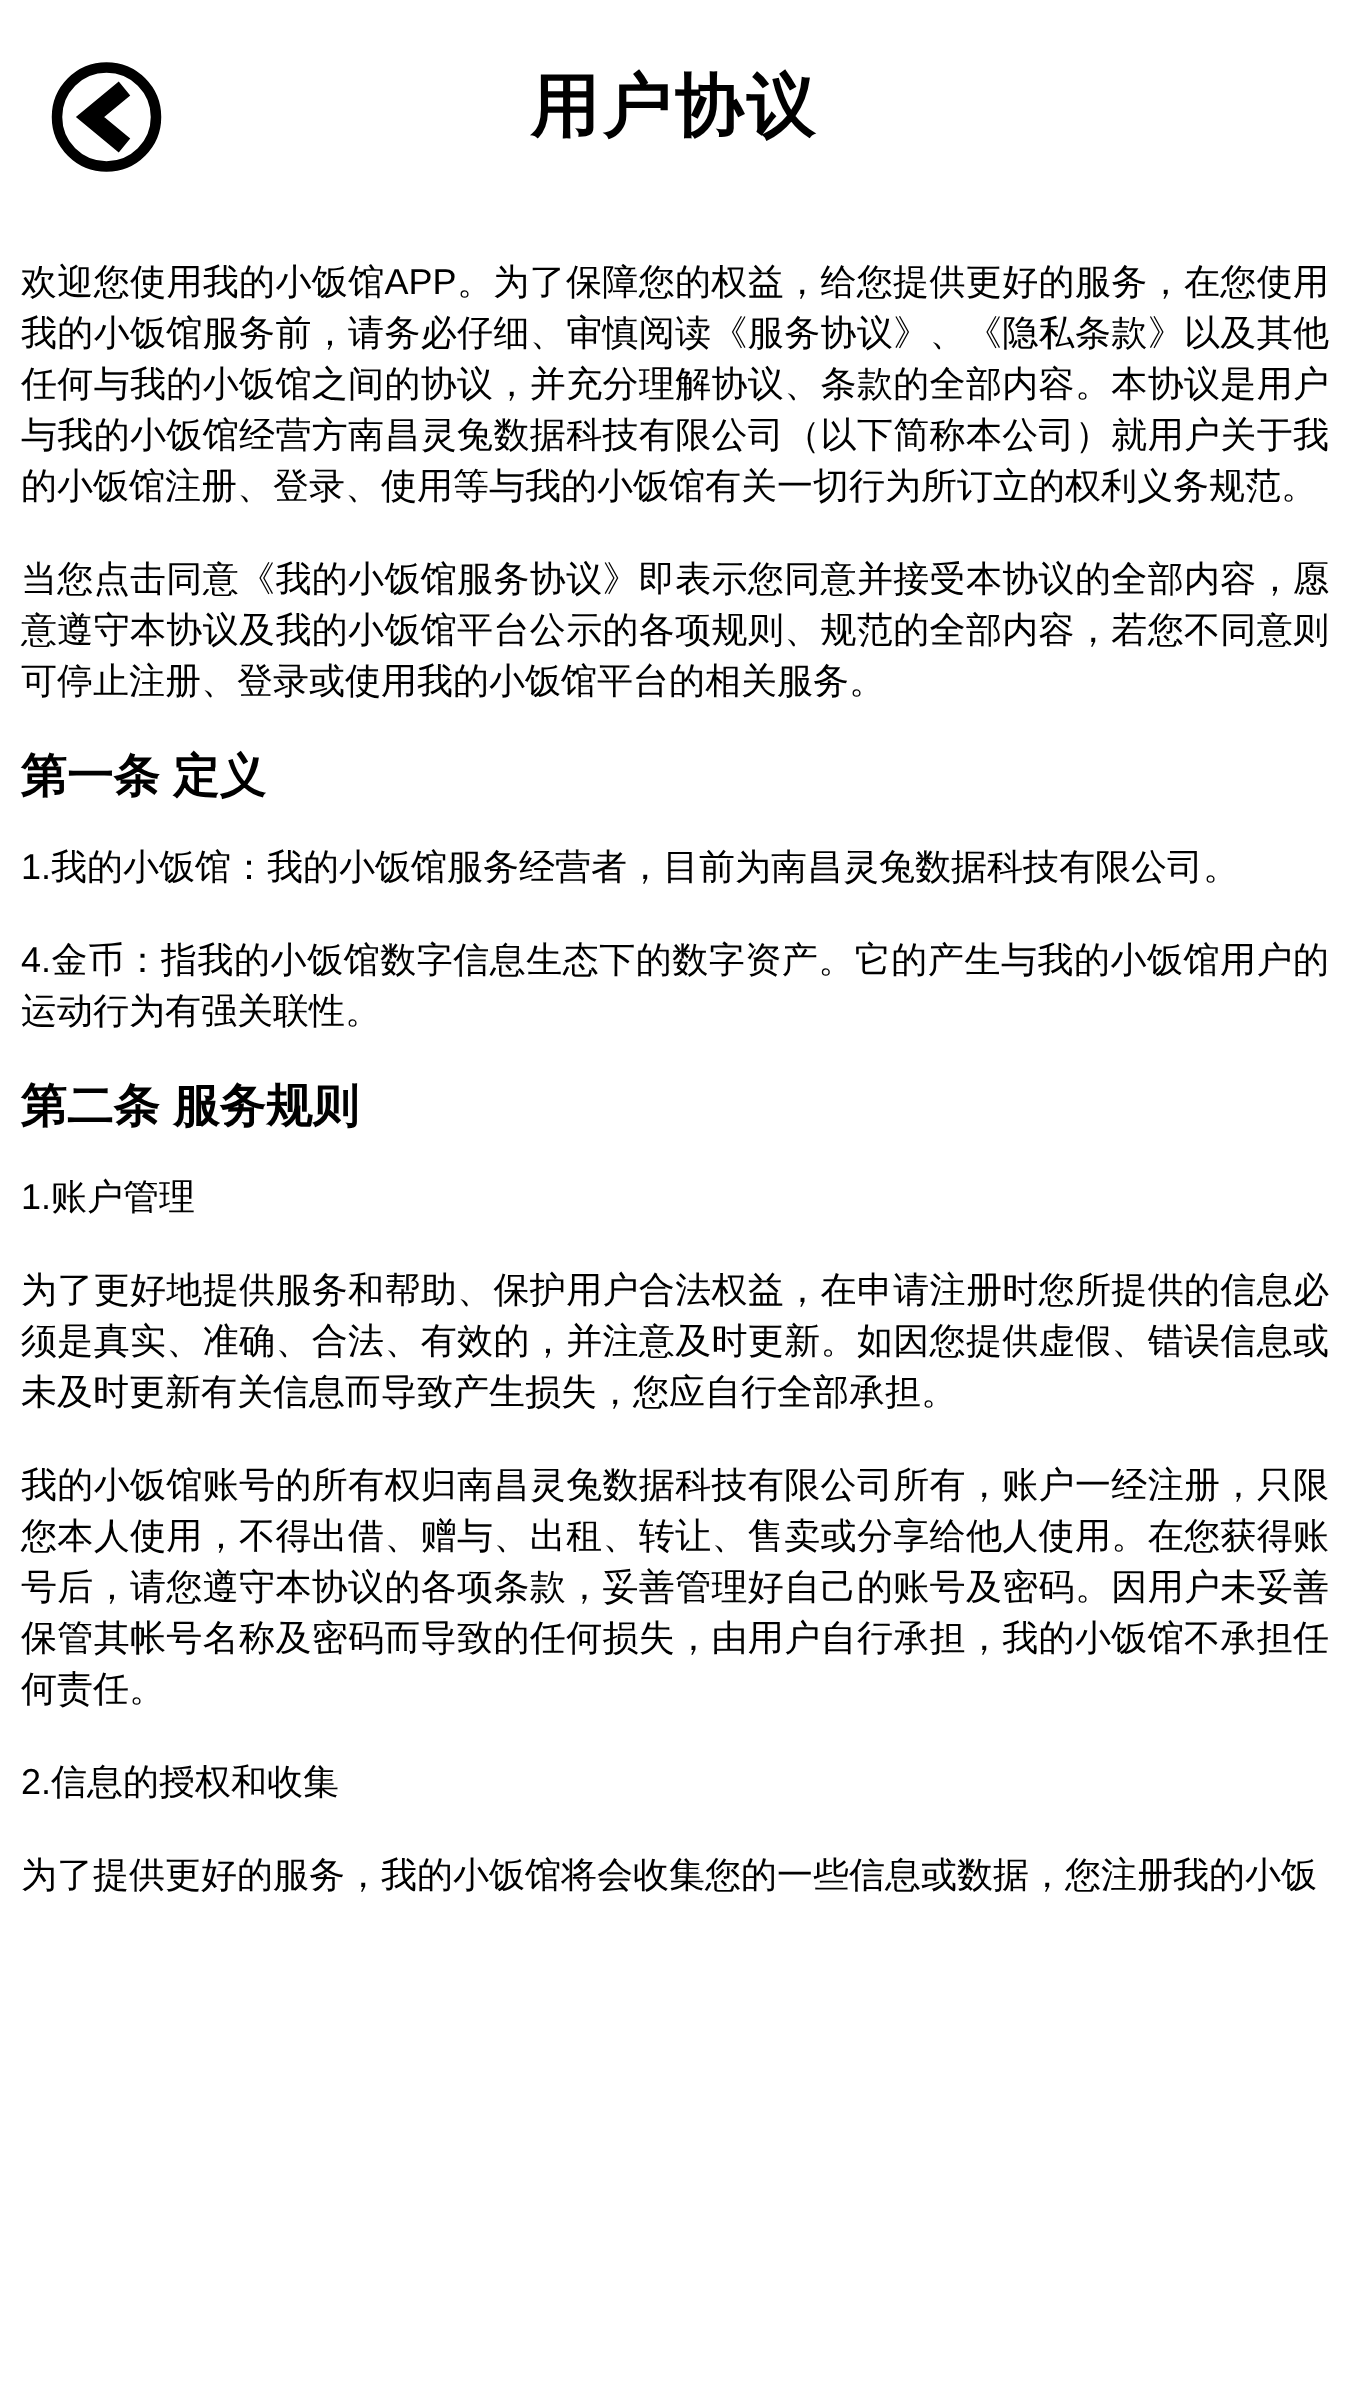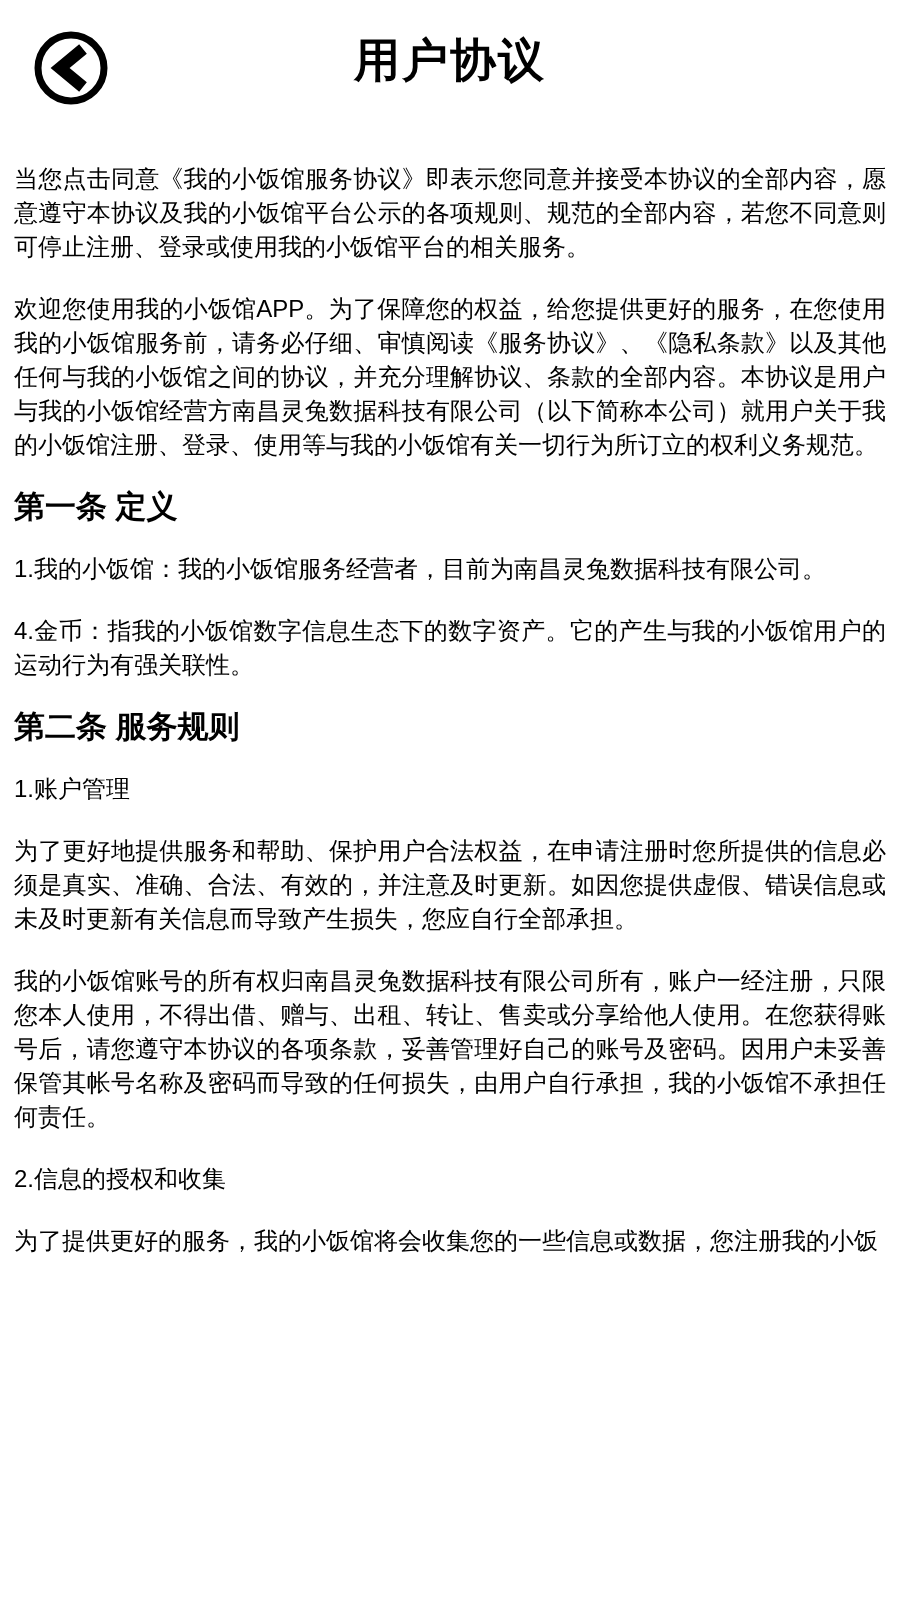--- a/index.html
+++ b/index.html
@@ -22,21 +22,21 @@
     top: 28px;
     width: 76px;
     height: 76px;
     background: none;
     border: none;
     padding: 0;
     cursor: pointer;
   }
   .back-btn svg { display: block; width: 76px; height: 76px; }
   .page-title {
-    margin: 2px;
+    margin: 12px;
     padding-top: 34px;
     text-align: center;
     font-size: 46px;
     line-height: 48px;
     font-weight: 700;
     letter-spacing: 2px;
   }
   .agreement-content {
     padding: 0 14px;
     font-size: 24px;
@@ -60,22 +60,22 @@
       <svg viewBox="0 0 76 76" xmlns="http://www.w3.org/2000/svg">
         <circle cx="38" cy="38" r="33" fill="none" stroke="#000000" stroke-width="7"></circle>
         <path d="M50 19 L27 38 L50 57" fill="none" stroke="#000000" stroke-width="12" stroke-linejoin="miter"></path>
       </svg>
     </span>
   </button>
   <h1 class="page-title">用户协议</h1>
 </header>
 
 <main class="agreement-content">
+  <p>欢迎您使用我的小饭馆APP。为了保障您的权益，给您提供更好的服务，在您使用我的小饭馆服务前，请务必仔细、审慎阅读《服务协议》、《隐私条款》以及其他任何与我的小饭馆之间的协议，并充分理解协议、条款的全部内容。本协议是用户与我的小饭馆经营方南昌灵兔数据科技有限公司（以下简称本公司）就用户关于我的小饭馆注册、登录、使用等与我的小饭馆有关一切行为所订立的权利义务规范。</p>
   <p>当您点击同意《我的小饭馆服务协议》即表示您同意并接受本协议的全部内容，愿意遵守本协议及我的小饭馆平台公示的各项规则、规范的全部内容，若您不同意则可停止注册、登录或使用我的小饭馆平台的相关服务。</p>
-  <p>欢迎您使用我的小饭馆APP。为了保障您的权益，给您提供更好的服务，在您使用我的小饭馆服务前，请务必仔细、审慎阅读《服务协议》、《隐私条款》以及其他任何与我的小饭馆之间的协议，并充分理解协议、条款的全部内容。本协议是用户与我的小饭馆经营方南昌灵兔数据科技有限公司（以下简称本公司）就用户关于我的小饭馆注册、登录、使用等与我的小饭馆有关一切行为所订立的权利义务规范。</p>
   <p class="heading">第一条 定义</p>
   <p>1.我的小饭馆：我的小饭馆服务经营者，目前为南昌灵兔数据科技有限公司。</p>
   <p>4.金币：指我的小饭馆数字信息生态下的数字资产。它的产生与我的小饭馆用户的运动行为有强关联性。</p>
   <p class="heading">第二条 服务规则</p>
   <p>1.账户管理</p>
   <p>为了更好地提供服务和帮助、保护用户合法权益，在申请注册时您所提供的信息必须是真实、准确、合法、有效的，并注意及时更新。如因您提供虚假、错误信息或未及时更新有关信息而导致产生损失，您应自行全部承担。</p>
   <p>我的小饭馆账号的所有权归南昌灵兔数据科技有限公司所有，账户一经注册，只限您本人使用，不得出借、赠与、出租、转让、售卖或分享给他人使用。在您获得账号后，请您遵守本协议的各项条款，妥善管理好自己的账号及密码。因用户未妥善保管其帐号名称及密码而导致的任何损失，由用户自行承担，我的小饭馆不承担任何责任。</p>
   <p>2.信息的授权和收集</p>
   <p>为了提供更好的服务，我的小饭馆将会收集您的一些信息或数据，您注册我的小饭</p>
 </main>

